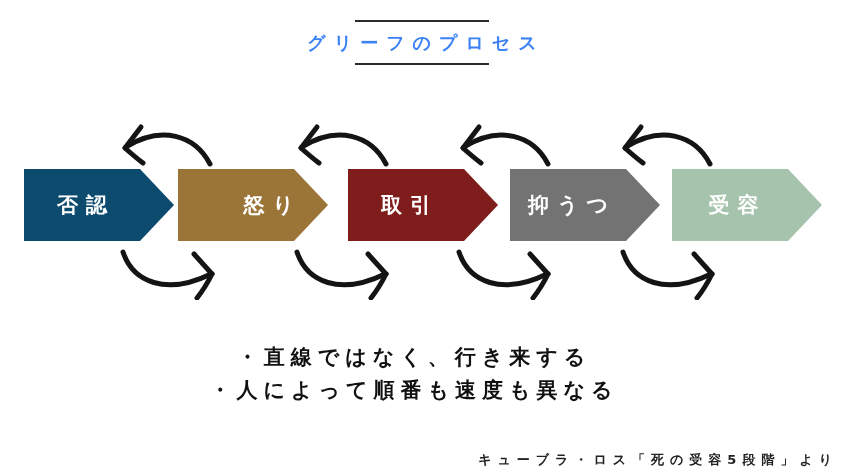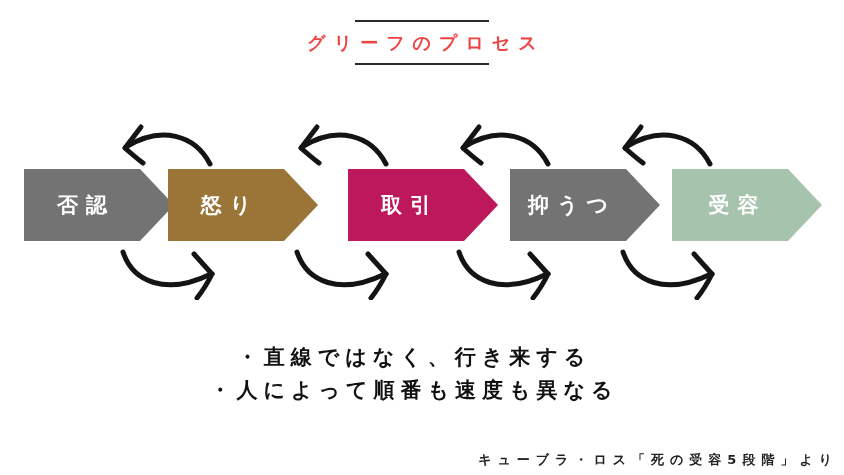--- a/index.html
+++ b/index.html
@@ -6,21 +6,21 @@
   html,body { background:#fff; }
   .canvas {
     position:relative; width:844px; height:475px; background:#ffffff;
     font-family:"DejaVu Sans","Liberation Sans",sans-serif; overflow:hidden;
   }
 
   
   .title-wrap { position:absolute; top:20px; left:0; width:100%;
     display:flex; flex-direction:column; align-items:center; }
   .title-rule { width:134px; height:2px; background:#2a2a2a; }
-  .title-text { font-size:18px; font-weight:bold; color:#ef4444;
+  .title-text { font-size:18px; font-weight:bold; color:#3b82f6;
     letter-spacing:8px; padding:9px 0 8px; text-indent:8px; white-space:nowrap; }
 
   
   .stage { position:absolute; top:169px; width:150px; height:72px;
     display:flex; align-items:center; justify-content:center;
     padding-right:34px;
     clip-path:polygon(0 0, 116px 0, 150px 36px, 116px 72px, 0 72px); }
   .stage-label { color:#ffffff; font-size:21px; font-weight:bold;
     letter-spacing:8px; margin-right:-8px; white-space:nowrap; }
 
@@ -73,27 +73,27 @@
       </svg>
   </div>
   <div class="curve" style="left:605px; top:119px; width:112px; height:48px;">
     <svg viewBox="0 0 112 48">
         <path d="M 105 45 C 90 16, 56 6, 21 28"></path>
         <path d="M 36 8 L 20 29"></path>
         <path d="M 20 29 Q 30 38, 38 44"></path>
       </svg>
   </div>
 
-  <div class="stage" style="left: 24px; background: #737373;">
+  <div class="stage" style="left: 24px; background: #0c4a6e;">
     <span class="stage-label">否認</span>
   </div>
-  <div class="stage" style="left: 168px; background: rgb(155, 116, 56);">
+  <div class="stage" style="left: 178px; background: rgb(155, 116, 56); justify-content: flex-end;">
     <span class="stage-label">怒り</span>
   </div>
-  <div class="stage" style="left: 348px; background: #be185d;">
+  <div class="stage" style="left: 348px; background: #7f1d1d;">
     <span class="stage-label">取引</span>
   </div>
   <div class="stage" style="left: 510px; background: #737373;">
     <span class="stage-label">抑うつ</span>
   </div>
   <div class="stage" style="left: 672px; background: rgb(166, 195, 173); padding-left: 7px;">
     <span class="stage-label">受容</span>
   </div>
 
   <div class="curve" style="left:116px; top:246px; width:114px; height:54px;">

